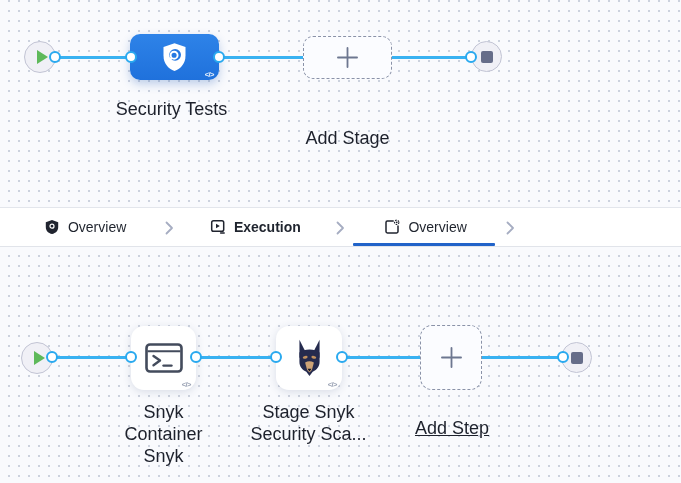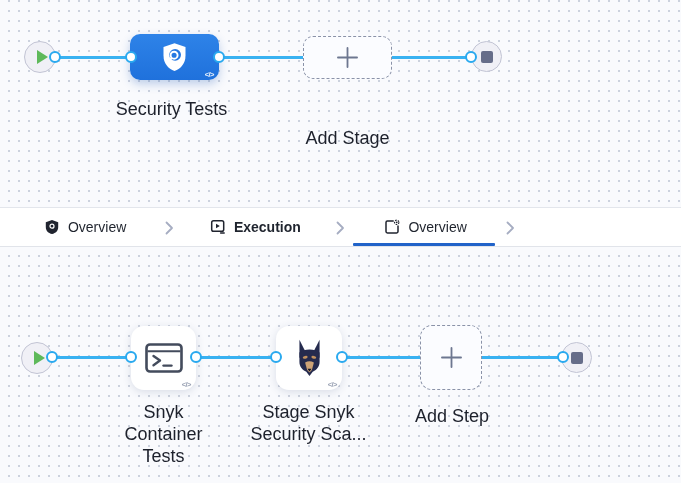--- a/index.html
+++ b/index.html
@@ -210,24 +210,24 @@
     </div>
 
     <div class="ring" style="left:557px;top:106px;"></div>
 
     <div class="circle-node end-node" style="left:561px;top:97px;">
       <div class="stop-square"></div>
     </div>
 
     <div class="node-label" style="left:104px;top:156px;width:119px;">
       <div>Snyk Container</div>
-      <div>Tests</div>
+      <div>Snyk</div>
     </div>
     <div class="node-label" style="left:249px;top:156px;width:119px;">
       <div>Stage Snyk</div>
       <div>Security Sca...</div>
     </div>
-    <div class="node-label" style="left:411px;top:160px;width:82px;">
+    <div class="node-label" style="left:411px;top:172px;width:82px;text-decoration:underline;">
       <div>Add Step</div>
     </div>
   </div>
 
 </div>
 
 </body></html>

